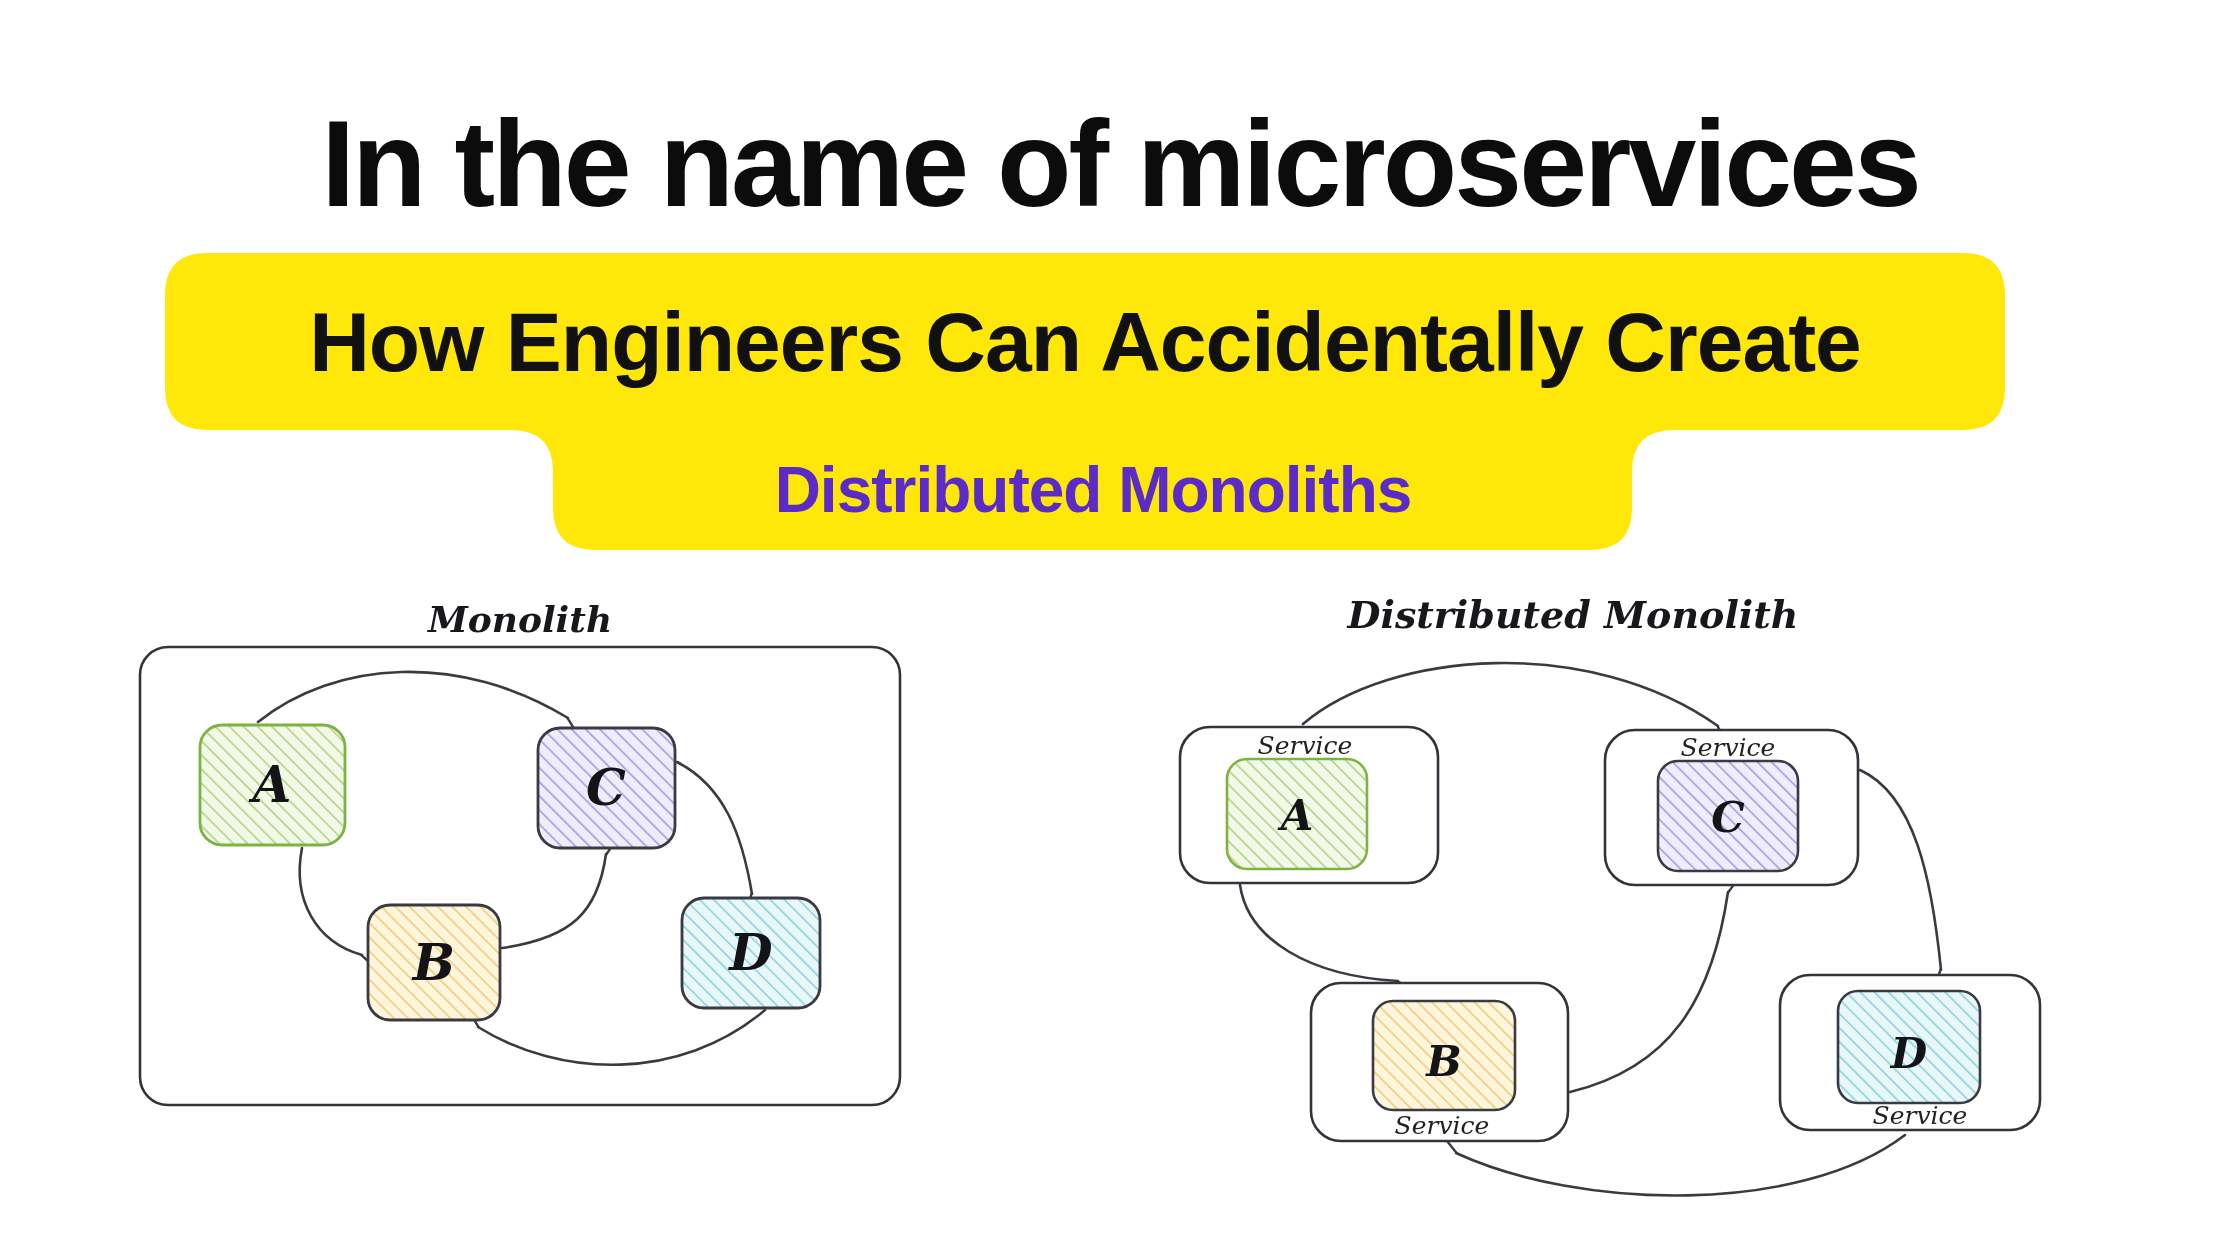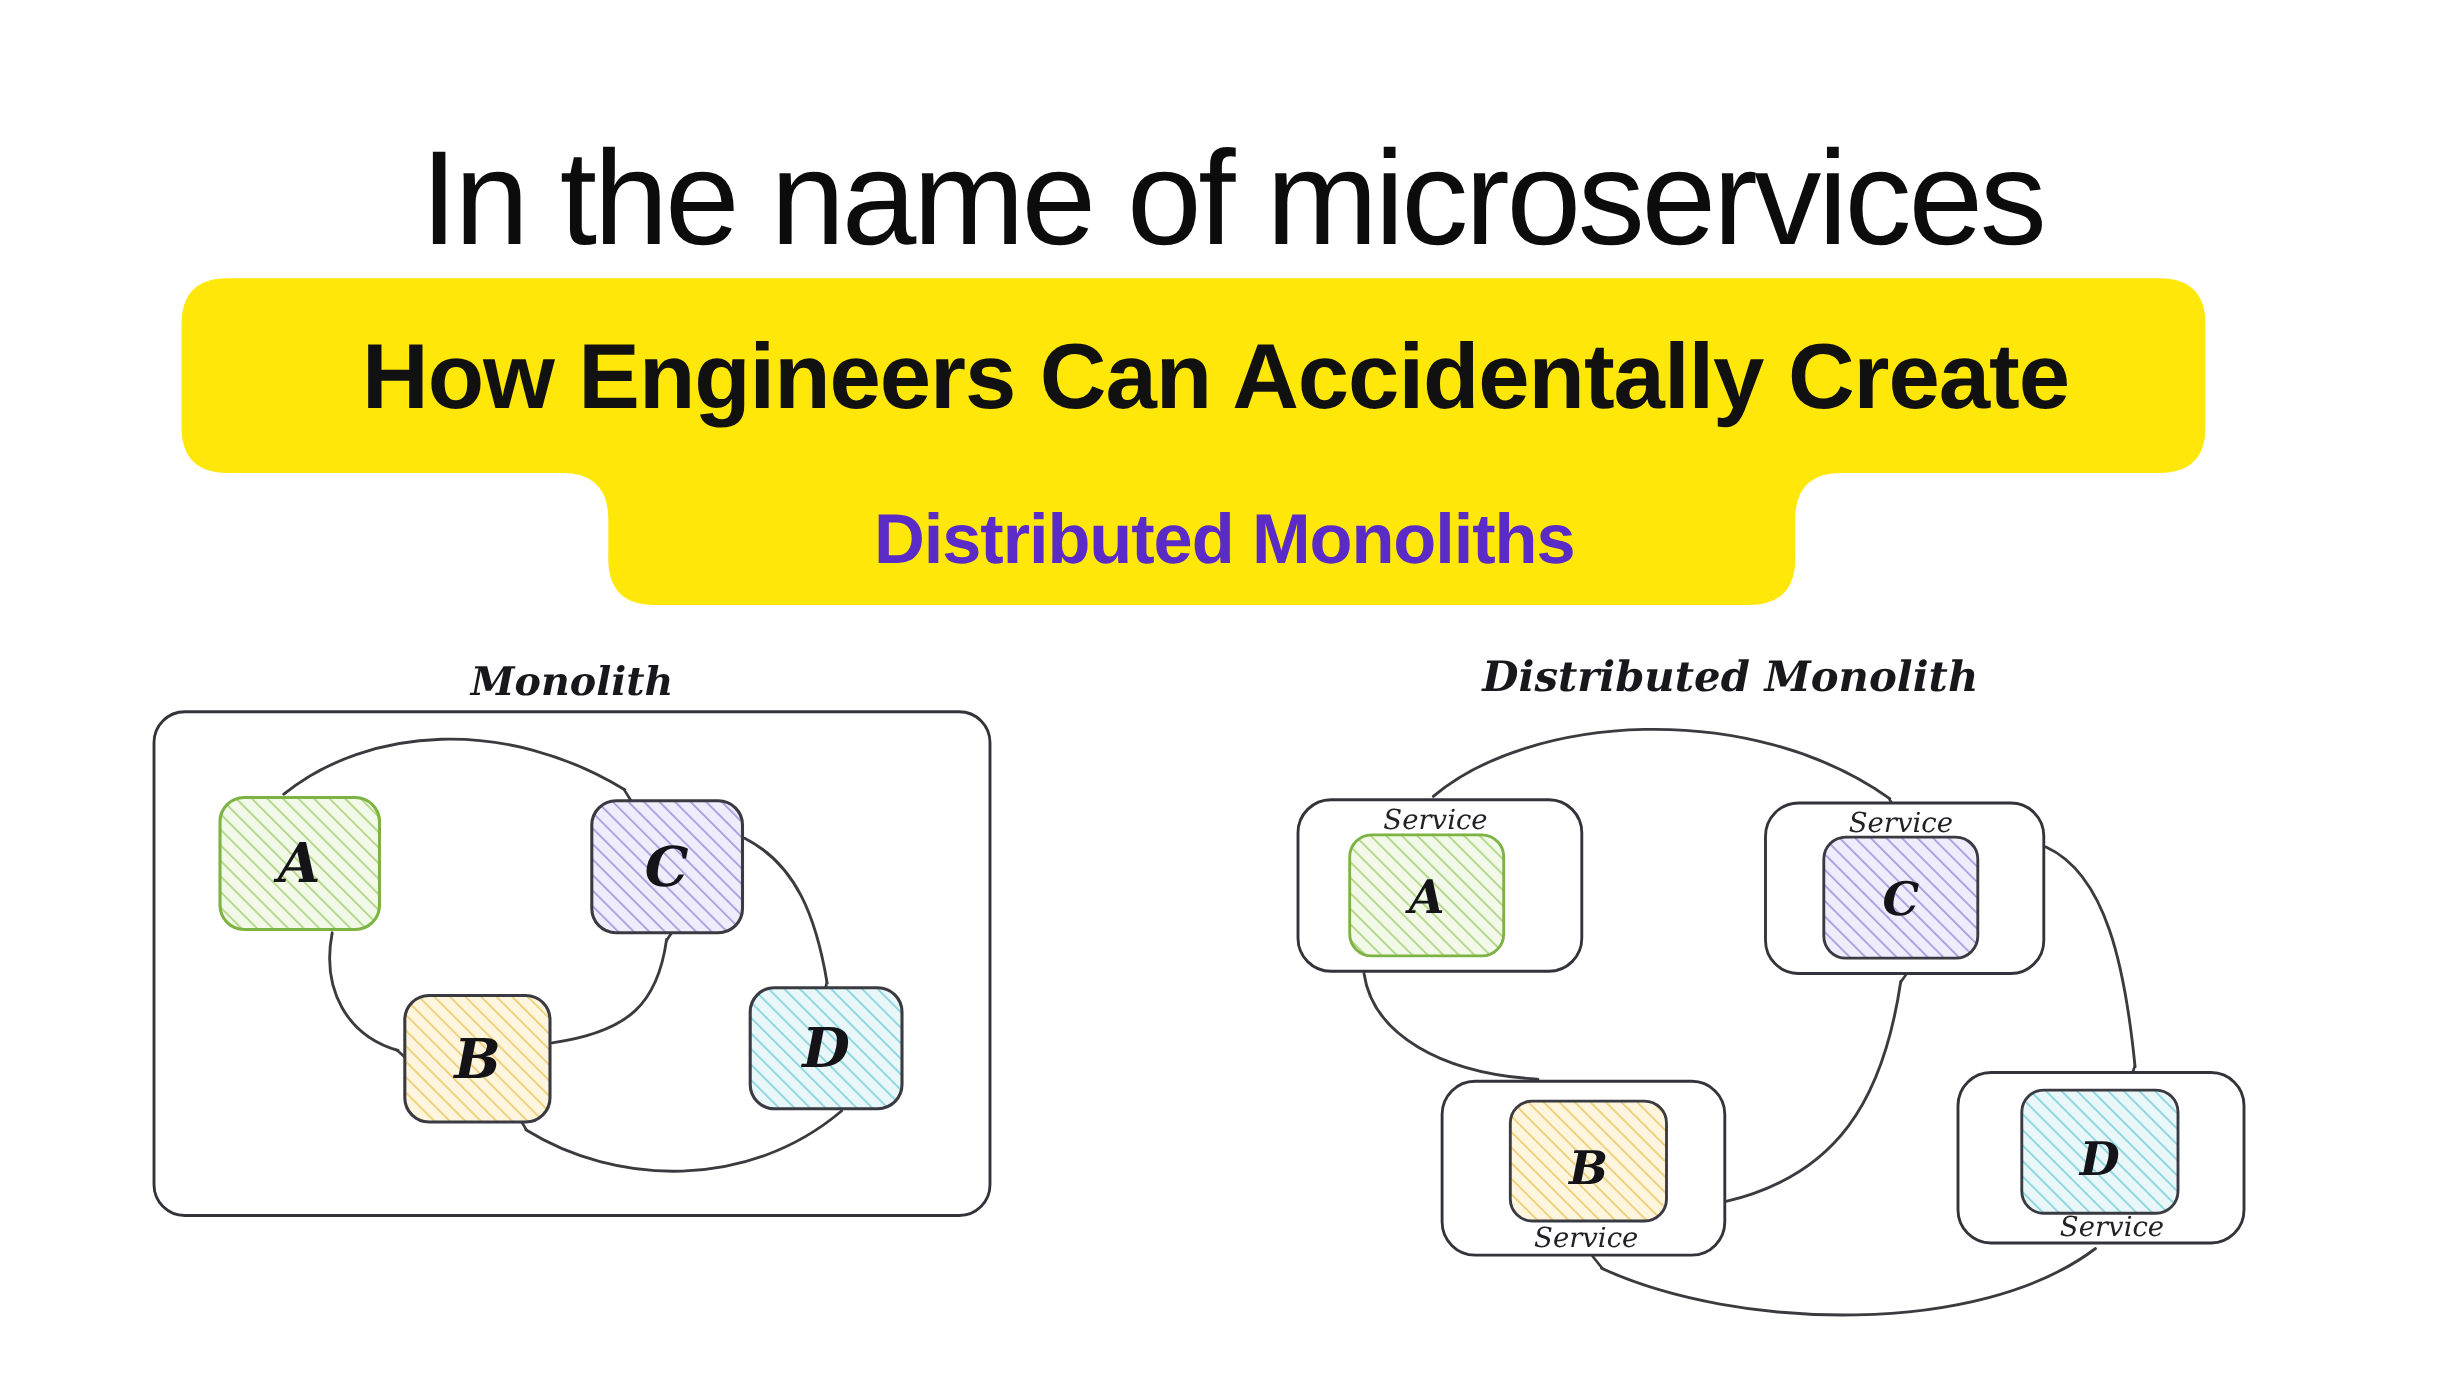--- a/index.html
+++ b/index.html
@@ -5,35 +5,34 @@
   html,body{margin:0;padding:0;}
   body{
     width:2240px;height:1260px;
     background:#ffffff;
     position:relative;
     overflow:hidden;
     font-family:"Liberation Sans", sans-serif;
   }
   .abs{position:absolute;}
   .main-title{
-    left:0;top:116px;width:2240px;
+    left:0;top:100px;width:2240px;
     text-align:center;
     font-size:122px;
-    font-weight:400;
+    font-weight:700;
     letter-spacing:-3px;
     color:#0c0c0c;
     line-height:1.05;
   }
   .banner-svg{left:160px;top:248px;}
   .banner-line{
     display:flex;align-items:center;justify-content:center;
     text-align:center;
     font-weight:800;
     line-height:1;
-    margin-left:20px;
   }
   .banner-line1{
     left:165px;top:253px;width:1840px;height:177px;
     font-size:84px;
     letter-spacing:-1px;
     color:#111111;
   }
   .banner-line2{
     left:553px;top:430px;width:1080px;height:120px;
     font-size:64px;

